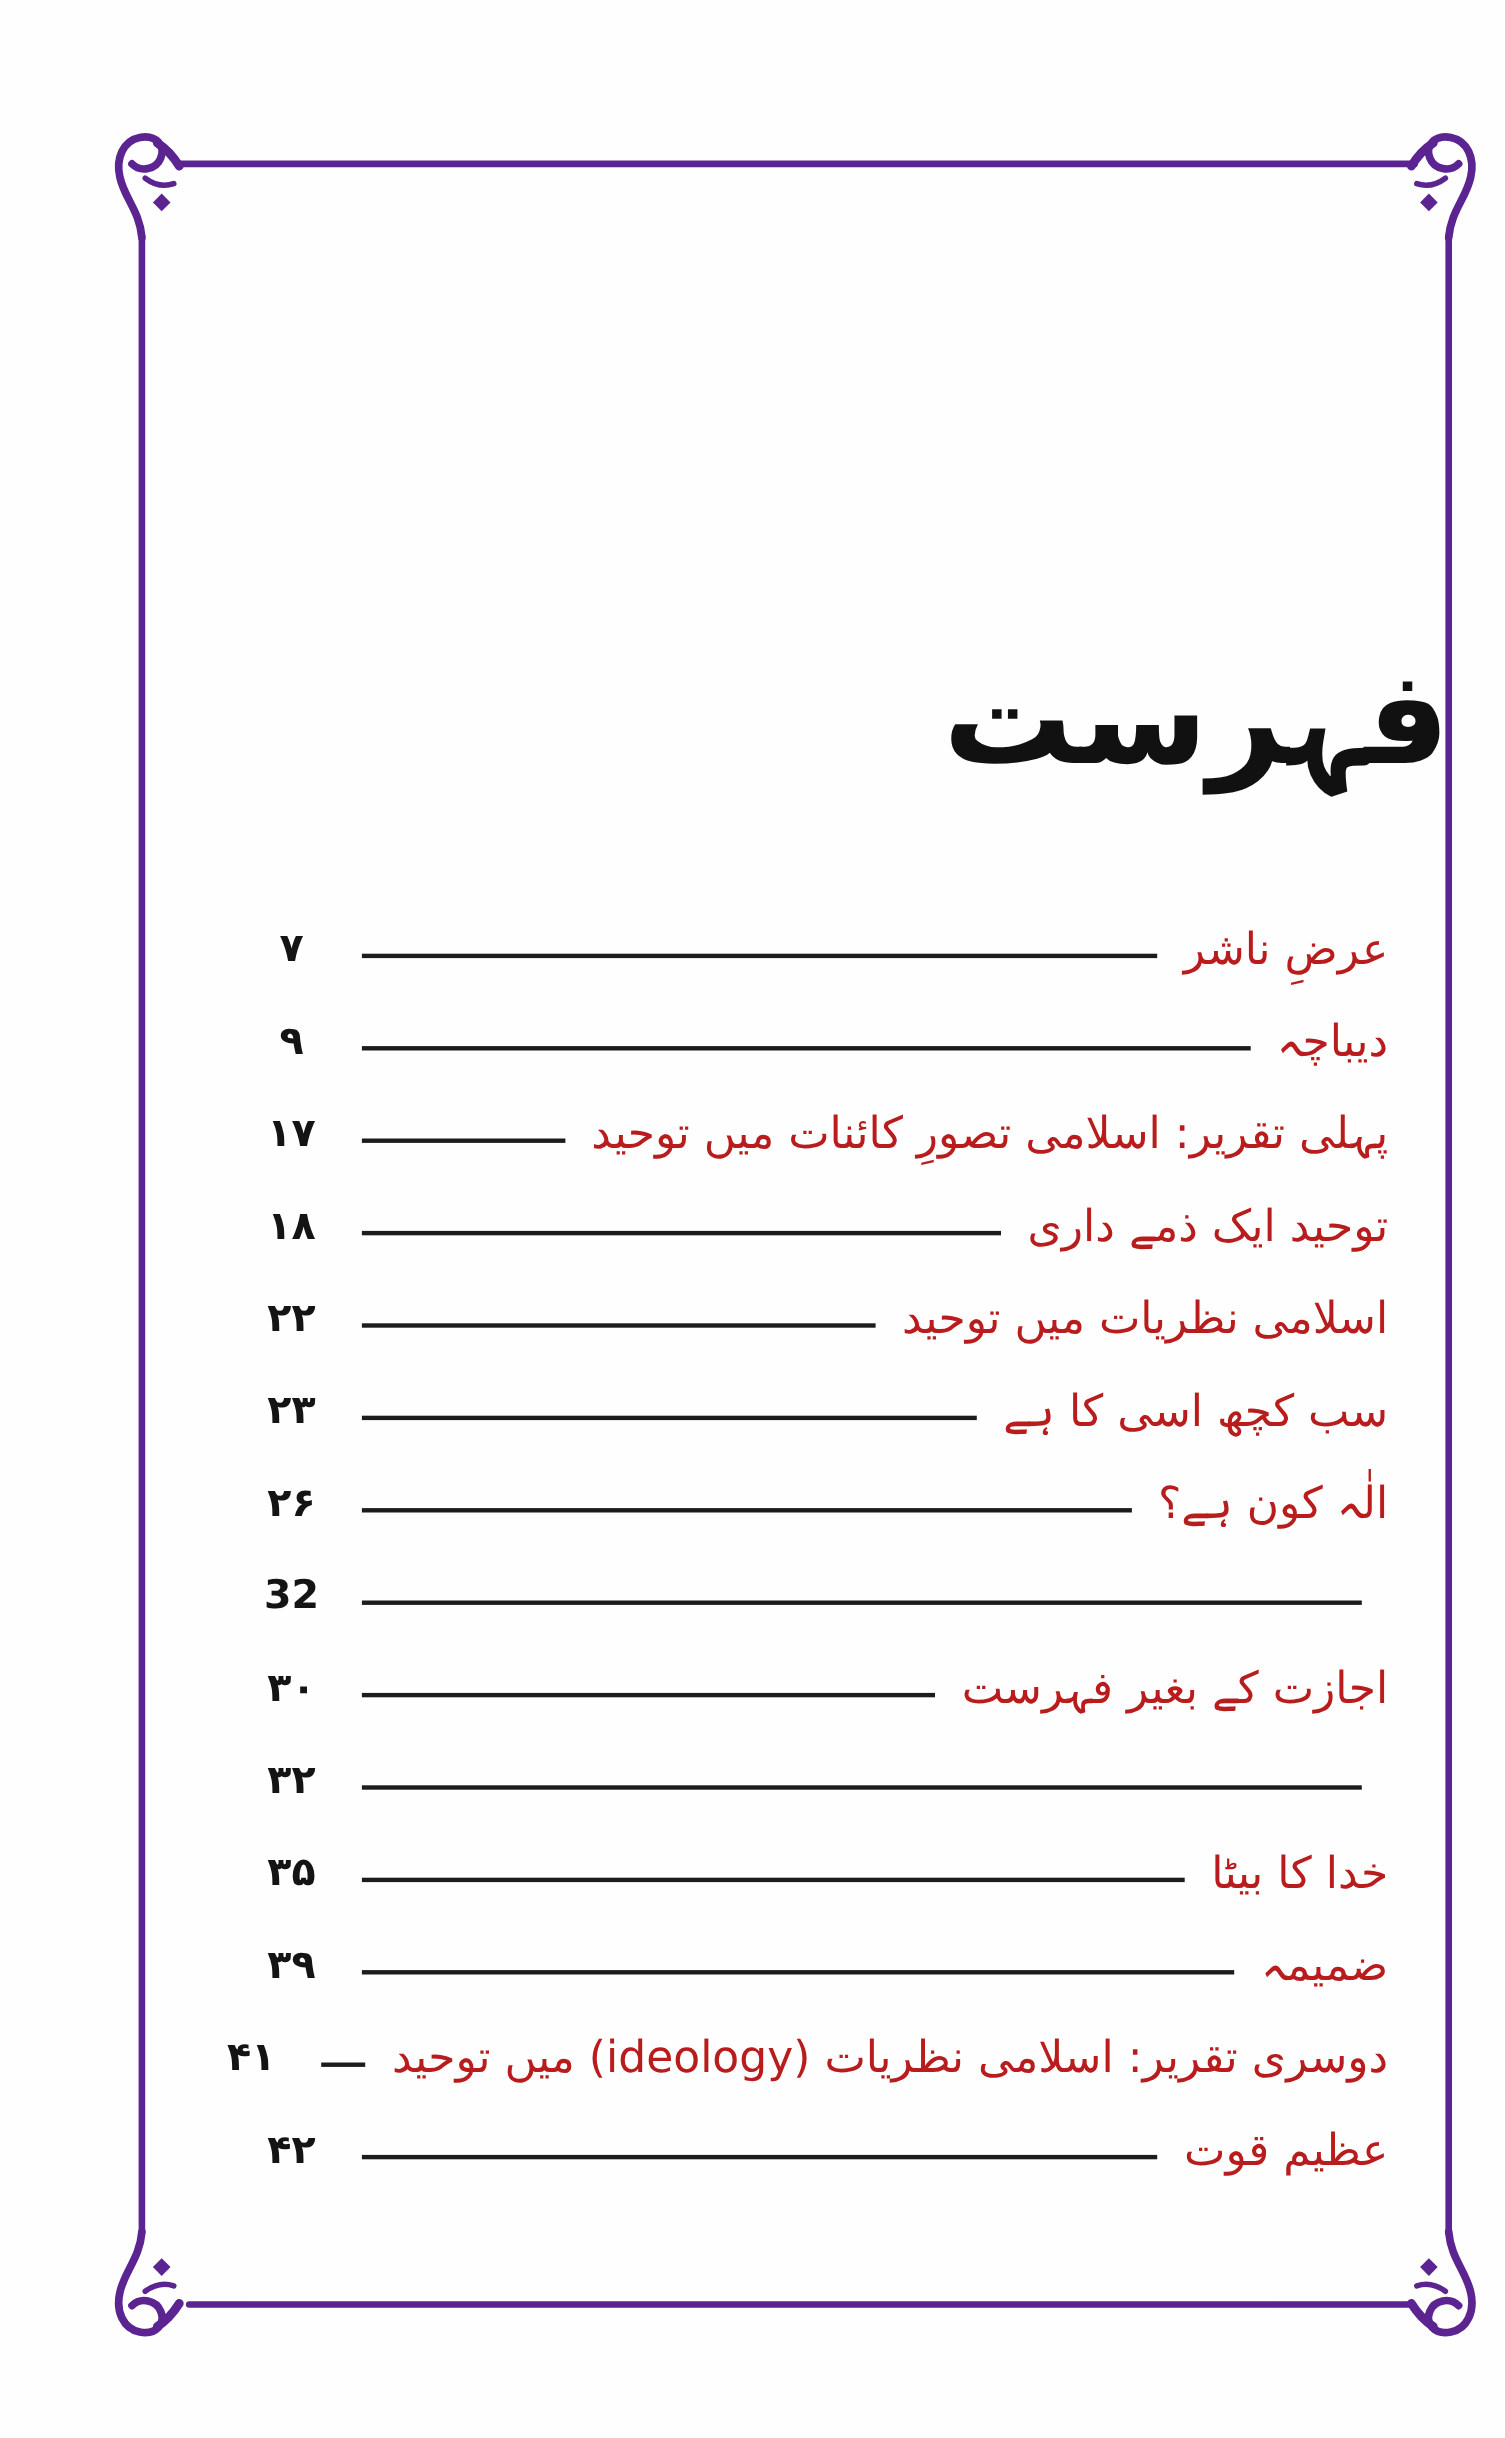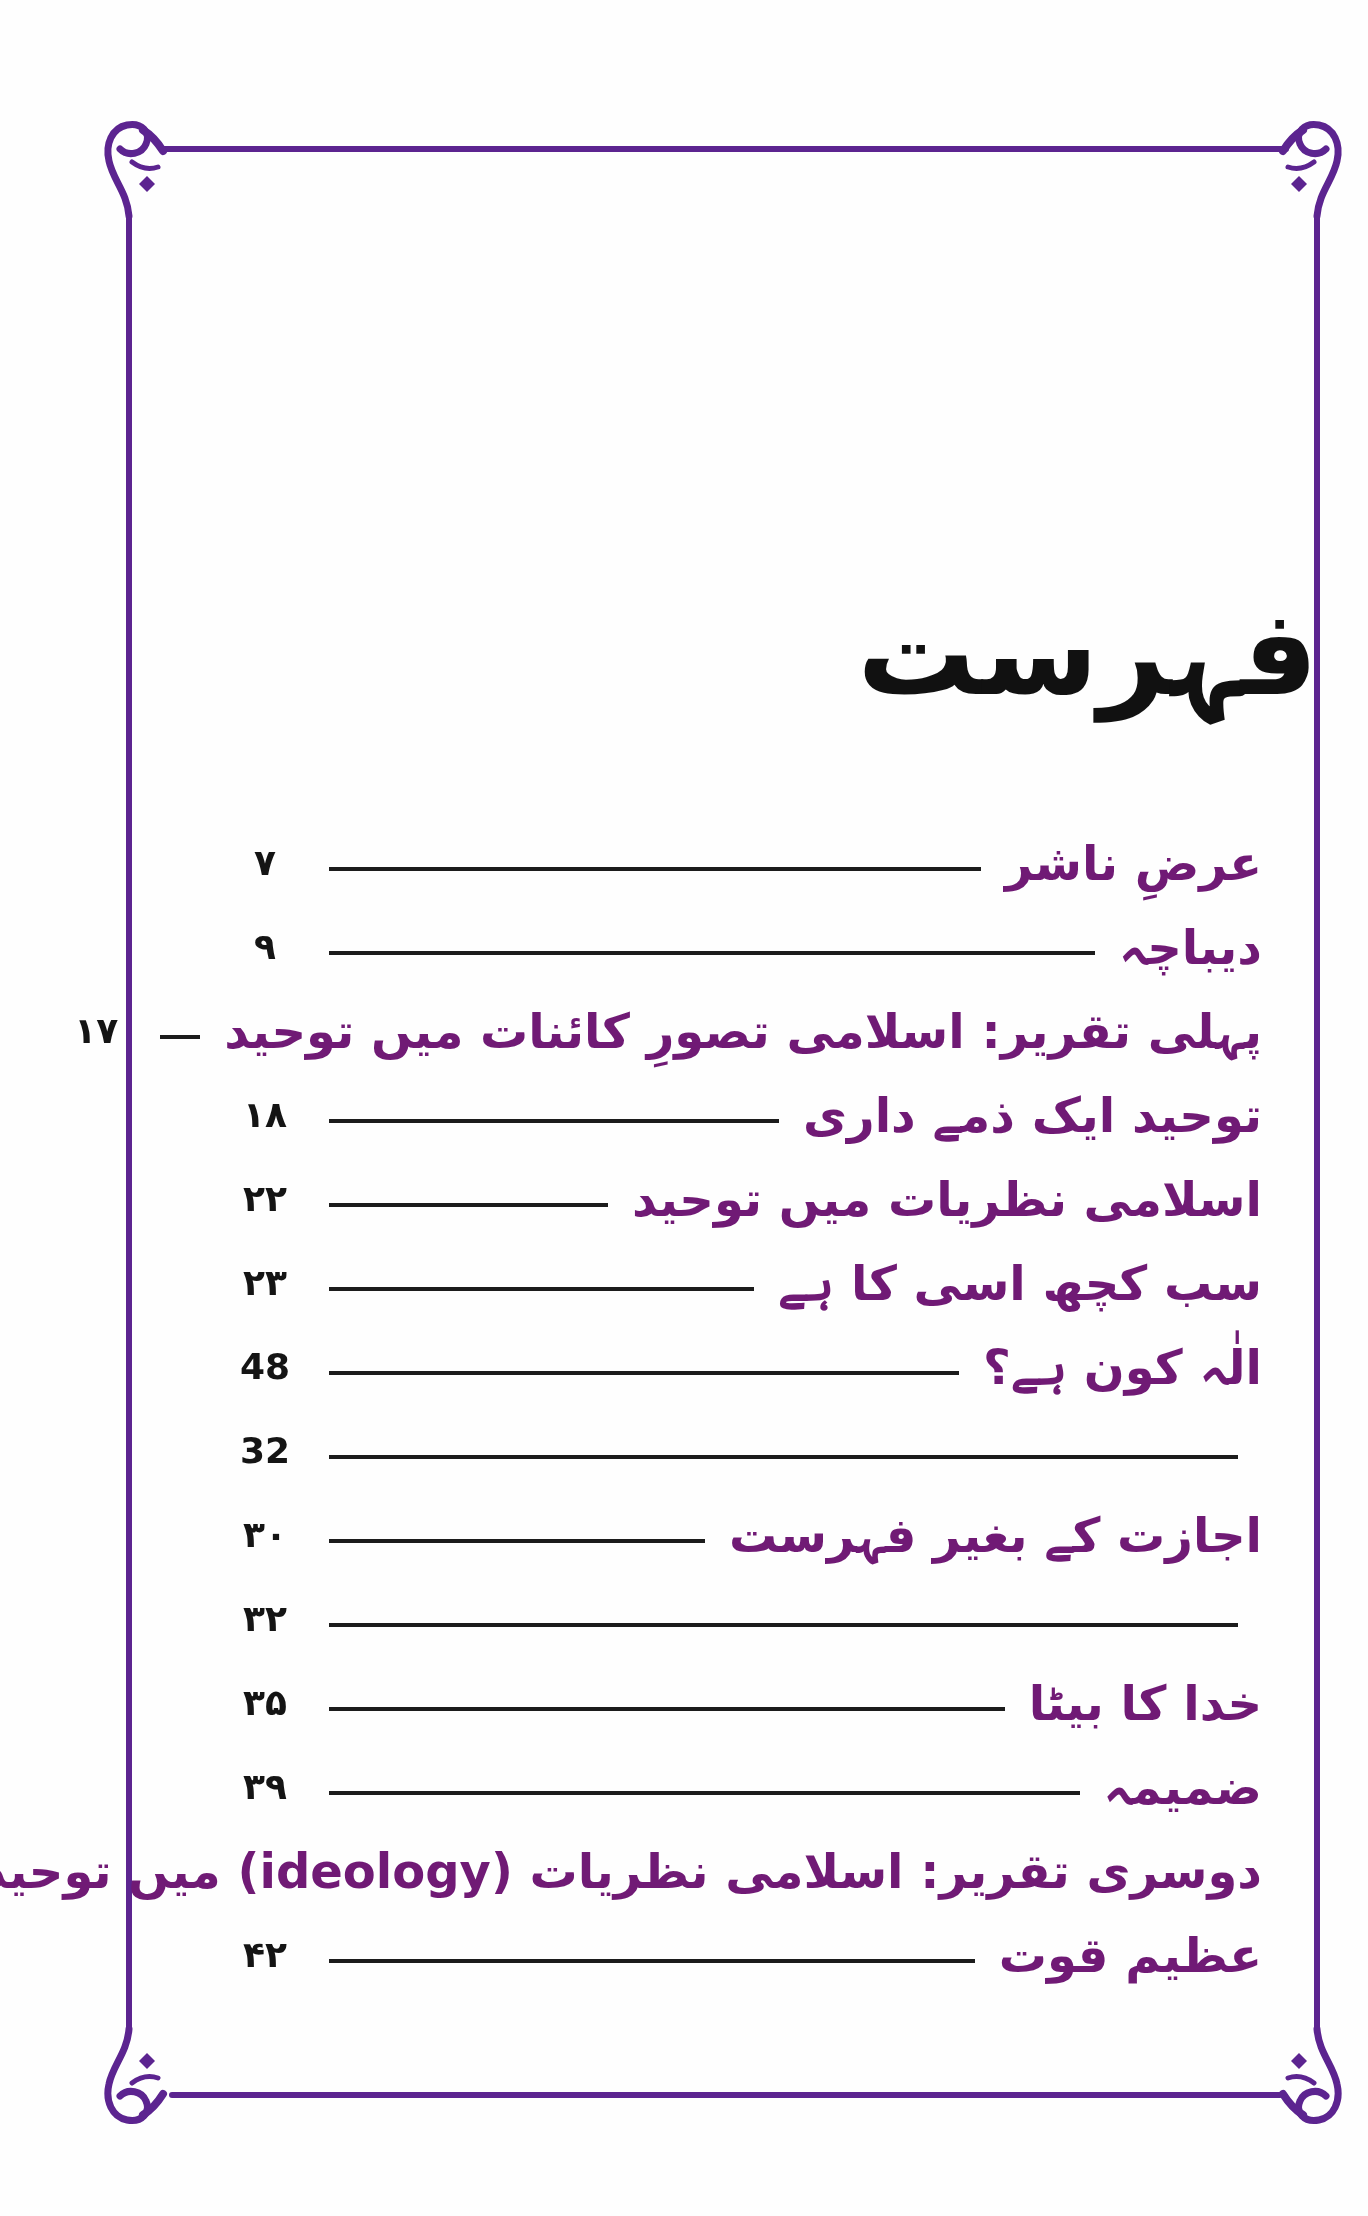--- a/index.html
+++ b/index.html
@@ -20,21 +20,21 @@
     font-size:118px;line-height:1.15;font-weight:700;color:#111;
     font-family:"DejaVu Serif","DejaVu Sans",serif;
   }
 
   ul.toc{
     list-style:none;direction:rtl;
     margin:100px 56px 0 93px;padding:0;
   }
   ul.toc li{display:flex;align-items:center;height:84px;}
   .entry-title{
-    font-size:48px;font-weight:700;white-space:nowrap;color:#701a75;
+    font-size:40px;font-weight:400;white-space:nowrap;color:#b91c1c;
     font-family:"DejaVu Sans",sans-serif;
   }
   .leader{
     flex:1;border-top:4px solid #1c1c1c;margin:0 24px;
     transform:translateY(6px);min-width:40px;
   }
   .pageno{
     min-width:80px;text-align:center;direction:ltr;
     font-size:36px;font-weight:700;color:#141414;
   }
@@ -105,21 +105,21 @@
       <span class="pageno">۲۲</span>
     </li>
     <li>
       <span class="entry-title">سب کچھ اسی کا ہے</span>
       <span class="leader"></span>
       <span class="pageno">۲۳</span>
     </li>
     <li>
       <span class="entry-title">الٰہ کون ہے؟</span>
       <span class="leader"></span>
-      <span class="pageno">48</span>
+      <span class="pageno">۲۶</span>
     </li>
     <li>
       <span class="leader"></span>
       <span class="pageno">32</span>
     </li>
     <li>
       <span class="entry-title">اجازت کے بغیر فہرست</span>
       <span class="leader"></span>
       <span class="pageno">۳۰</span>
     </li>

